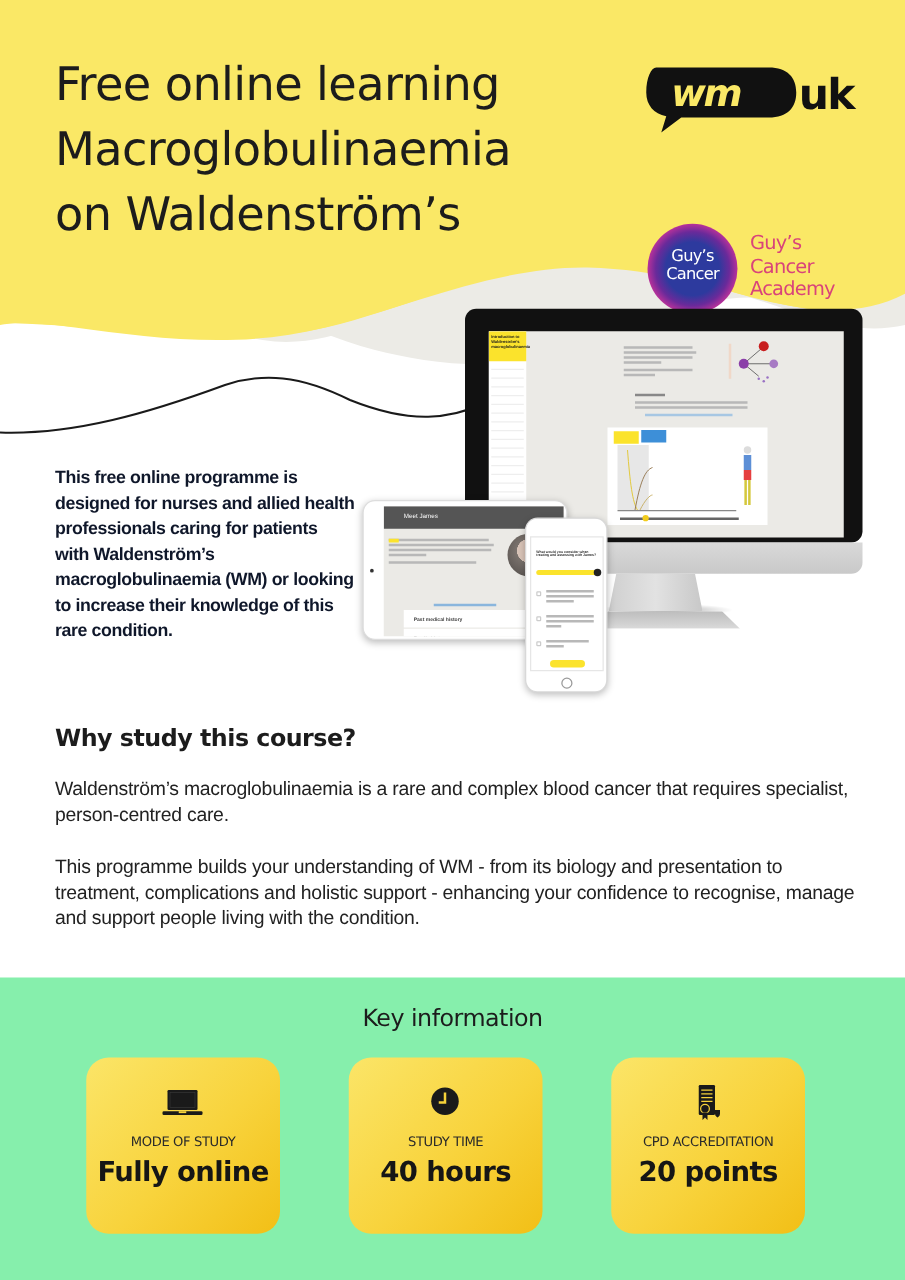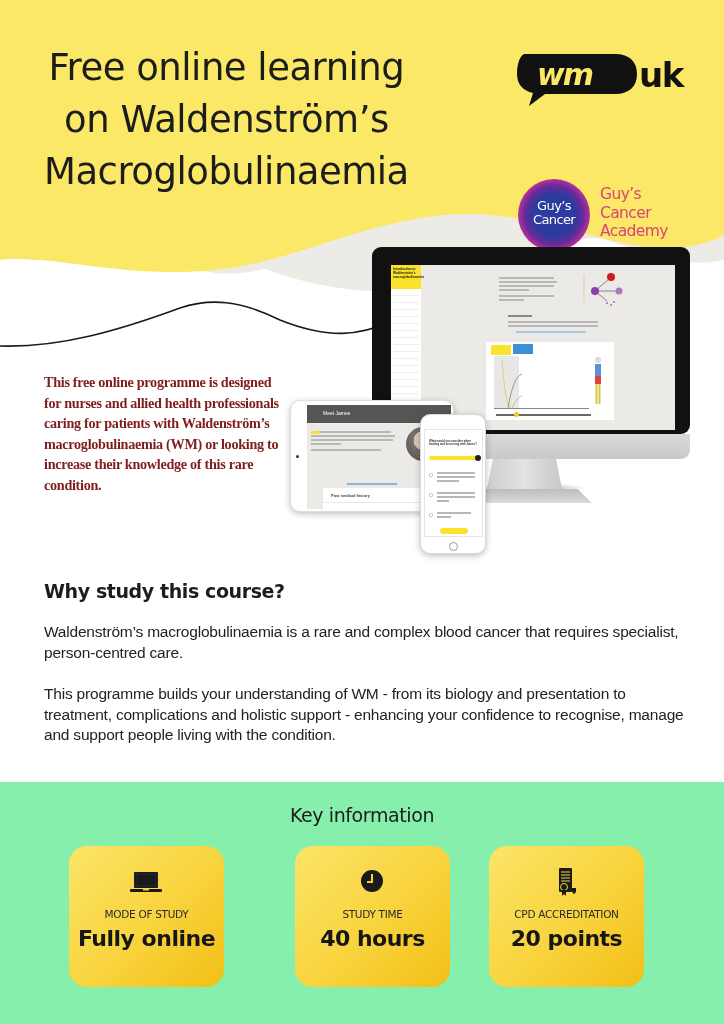--- a/index.html
+++ b/index.html
@@ -1,21 +1,21 @@
 <!DOCTYPE html>
 <html><head>
 <meta charset="utf-8">
 <style>
   * { box-sizing: border-box; margin: 0; padding: 0; }
   html, body { width: 724px; height: 1024px; overflow: hidden; background: #ffffff; }
   body { position: relative; font-family: "Liberation Sans", sans-serif; color: #1a1a1a; }
 
   .hero-bg { position: absolute; left: 0; top: 0; width: 724px; height: 380px; }
   .title { position: absolute; left: 44px; top: 42px; font-family: "DejaVu Sans", sans-serif; font-size: 37px; line-height: 52px; font-weight: 500; letter-spacing: -0.5px; color: #1c1c1c; }
-  .title span { display: block; text-align: center; }
+  .title span { display: block; }
 
   .wm-logo { position: absolute; left: 515px; top: 48px; width: 175px; height: 62px; }
   .gc-logo { position: absolute; left: 518px; top: 133px; width: 175px; height: 75px; margin-top: 46px; }
   .gc-circle { position: absolute; left: 0; top: 0; width: 72px; height: 72px; border-radius: 50%;
     background: radial-gradient(circle at 50% 50%, #2d3a9e 0%, #2d3a9e 42%, #6a2a9a 58%, #c0329a 72%, #3fb4a4 86%, rgba(250,232,102,0) 100%); }
   .gc-circle-text { position: absolute; left: 8px; top: 20px; width: 56px; color: #fff; font-size: 13px; line-height: 14px; text-align: center; font-family: "DejaVu Sans", sans-serif; letter-spacing: -0.6px; }
   .gc-text { position: absolute; left: 82px; top: 6px; color: #d9437a; font-size: 15.5px; line-height: 18.5px; font-family: "DejaVu Sans", sans-serif; letter-spacing: -0.6px; }
 
   
   .imac { position: absolute; left: 372px; top: 247px; width: 318px; height: 270px; }
@@ -51,21 +51,21 @@
 
   .phone { position: absolute; left: 420px; top: 414px; width: 66px; height: 140px; background: #fff; border-radius: 10px; border: 1px solid #d8d8d8; box-shadow: 0 2px 6px rgba(0,0,0,.25); }
   .phone-screen { position: absolute; left: 3px; top: 14px; width: 59px; height: 108px; background: #fff; border: 1px solid #e6e6e6; overflow: hidden; }
   .phone-bar { position: absolute; left: 4px; top: 26px; width: 50px; height: 4px; background: #fbe32c; border-radius: 2px; }
   .phone-bar-dot { position: absolute; left: 50px; top: 25px; width: 6px; height: 6px; border-radius: 50%; background: #222; }
   .phone-opt { position: absolute; left: 4px; width: 50px; height: 14px; }
   .phone-opt i { position: absolute; left: 0; top: 3px; width: 4px; height: 4px; border: 1px solid #ccc; border-radius: 1px; }
   .phone-btn { position: absolute; left: 15px; top: 98px; width: 28px; height: 6px; background: #fbe32c; border-radius: 3px; }
   .phone-home { position: absolute; left: 28px; top: 127px; width: 9px; height: 9px; border-radius: 50%; border: 1px solid #999; }
 
-  .intro { position: absolute; left: 44px; top: 372px; width: 240px; font-family: Liberation Serif, serif; font-weight: bold; font-size: 14.2px; line-height: 20.5px; letter-spacing: -0.3px; color: #7f1d1d; }
+  .intro { position: absolute; left: 44px; top: 372px; width: 240px; font-family: Liberation Sans, sans-serif; font-weight: bold; font-size: 14.2px; line-height: 20.5px; letter-spacing: -0.3px; color: #0f172a; }
 
   .why-title { position: absolute; left: 44px; top: 580px; font-family: "DejaVu Sans", sans-serif; font-size: 19px; font-weight: bold; letter-spacing: -0.4px; color: #1c1c1c; }
   .para { position: absolute; left: 44px; width: 640px; font-family: "Liberation Sans", sans-serif; font-size: 15.5px; line-height: 20.5px; color: #222; letter-spacing: -0.2px; }
   .p1 { top: 622px; }
   .p2 { top: 684px; }
 
   .key { position: absolute; left: 0; top: 782px; width: 724px; height: 242px; background: #86efac; }
   .key-title { position: absolute; left: 0; top: 22px; width: 724px; text-align: center; font-family: "DejaVu Sans", sans-serif; font-size: 19px; font-weight: 500; letter-spacing: -0.4px; color: #1c1c1c; }
   .card { position: absolute; top: 64px; width: 155px; height: 141px; border-radius: 18px; background: linear-gradient(135deg, #fbe568 0%, #f8d33c 55%, #f2bf16 100%); text-align: center; }
   .card-icon { position: absolute; left: 58px; top: 20px; width: 38px; height: 32px; }
@@ -79,22 +79,22 @@
   <rect x="0" y="0" width="724" height="380" fill="#ffffff"></rect>
   <path d="M0 0 H724 V260 C 680 270 640 250 600 238 C 520 212 450 208 380 230 C 300 255 260 280 210 272 C 150 262 90 255 0 258 Z" fill="#ecebe6"></path>
   <path d="M0 0 H724 V255 C 690 258 660 245 630 240 C 560 230 520 258 460 280 C 400 300 340 290 300 280 C 250 268 200 235 130 230 C 80 226 40 238 0 250 Z" fill="#ecebe6"></path>
   <path d="M0 0 H724 V235 C 690 253 650 250 610 240 C 560 228 520 208 460 210 C 380 214 300 260 230 267 C 150 272 70 260 0 258 Z" fill="#fae866"></path>
   <path d="M0 0 H724 V232 C 700 245 670 252 640 246 C 580 235 540 216 470 214 C 400 213 330 244 260 262 C 190 280 120 270 60 262 C 30 258 10 258 0 260 Z" fill="#fae866"></path>
   <path d="M0 346 C 60 348 120 330 180 308 C 210 298 240 300 280 320 C 330 340 360 335 390 322" stroke="#1a1a1a" stroke-width="1.6" fill="none"></path>
 </svg>
 
 <h1 class="title">
   <span>Free online learning</span>
+  <span>Macroglobulinaemia</span>
   <span>on Waldenström’s</span>
-  <span>Macroglobulinaemia</span>
 </h1>
 
 <div class="wm-logo">
   <svg width="175" height="62" viewBox="0 0 175 62">
     <path d="M10 6 H100 C115 6 122 14 122 26 C122 38 115 46 100 46 H30 L14 58 L18 45 C8 43 2 36 2 26 C2 14 6 6 10 6 Z" fill="#111"></path>
     <text x="22" y="37" font-family="DejaVu Sans, sans-serif" font-style="italic" font-weight="bold" font-size="30" fill="#fae866" letter-spacing="-2">wm</text>
     <text x="124" y="39" font-family="DejaVu Sans, sans-serif" font-weight="bold" font-size="34" fill="#111" letter-spacing="-1.5">uk</text>
   </svg>
 </div>
 
@@ -244,21 +244,21 @@
     <svg class="card-icon" viewBox="0 0 38 32">
       <rect x="7" y="6" width="24" height="16" rx="1" fill="#1a1a1a"></rect>
       <rect x="9" y="8" width="20" height="12" fill="#1a1a1a" stroke="#3a3a3a" stroke-width=".5"></rect>
       <rect x="3" y="23" width="32" height="3" rx="1" fill="#1a1a1a"></rect>
       <rect x="16" y="23" width="6" height="1.5" fill="#f6d23a"></rect>
     </svg>
     <div class="card-label">MODE OF STUDY</div>
     <div class="card-value">Fully online</div>
   </div>
 
-  <div class="card" style="left:279px;margin-left:16px;">
+  <div class="card" style="left:279px;">
     <svg class="card-icon" viewBox="0 0 38 32">
       <circle cx="19" cy="15" r="11" fill="#1a1a1a"></circle>
       <path d="M19 8 V16 H14" stroke="#f6d23a" stroke-width="2" fill="none"></path>
     </svg>
     <div class="card-label">STUDY TIME</div>
     <div class="card-value">40 hours</div>
   </div>
 
   <div class="card" style="left:489px;">
     <svg class="card-icon" viewBox="0 0 38 32">

